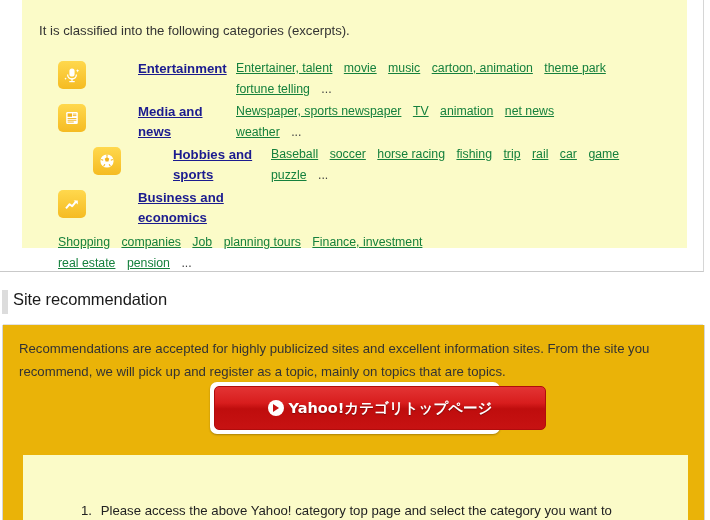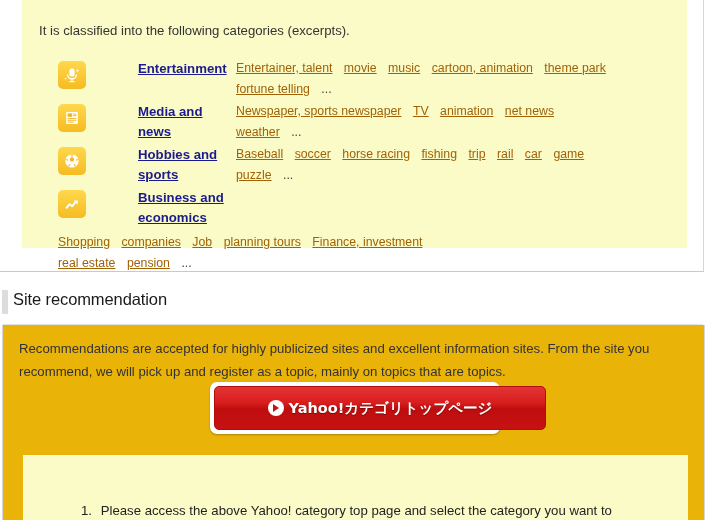--- a/index.html
+++ b/index.html
@@ -40,29 +40,29 @@
     display: flex; align-items: center; justify-content: center;
   }
   .cat-icon svg { display:block; }
   .cat-name {
     font-size: 13.2px; font-weight: bold; color: #1b1b8f;
     text-decoration: underline; line-height: 20px; cursor: pointer;
     max-width: 130px;
   }
   .cat-links { flex: 1; padding-top: 4px; }
   .cat-links a {
-    font-size: 12.3px; color: #a16207; text-decoration: underline;
+    font-size: 12.3px; color: #15803d; text-decoration: underline;
     margin-right: 7px; line-height: 21px; white-space: nowrap; cursor:pointer;
   }
   .cat-links .ellipsis {
     font-size: 12.3px; color: #444; text-decoration: none;
   }
   .row-h-ent { height: 43px; }
   .row-h-med { height: 43px; }
-  .row-h-hob { height: 43px; }
+  .row-h-hob { height: 43px; margin-left: 35px; }
   .row-h-bus { height: 43px; flex-direction: column; }
 
   
   .head-wrap {
     position: absolute; left: 0; top: 290px; width: 704px;
     border-left: 0;
   }
   .head-bar-accent {
     position: absolute; left: 2px; top: 0px; width: 6px; height: 24px;
     background: #dcdcdc;

